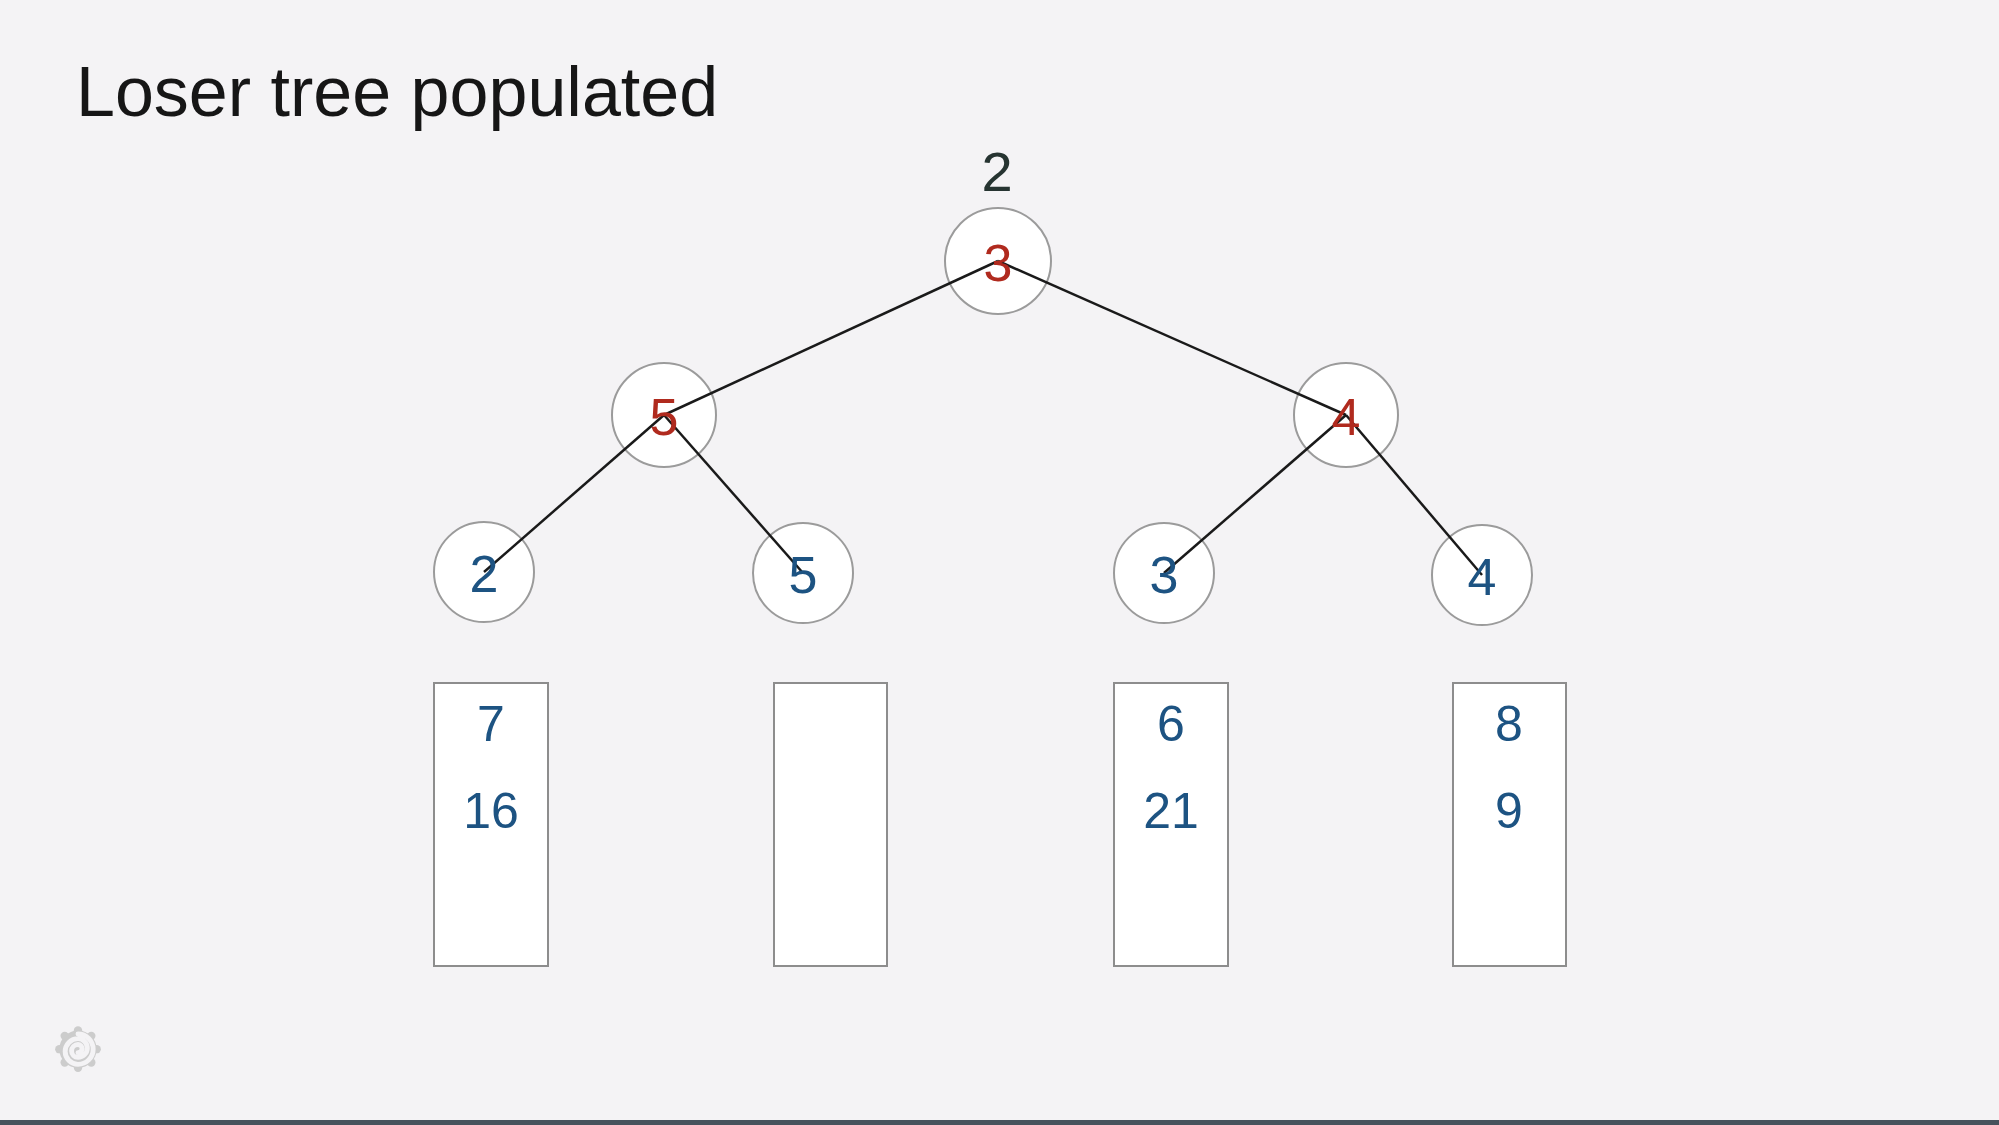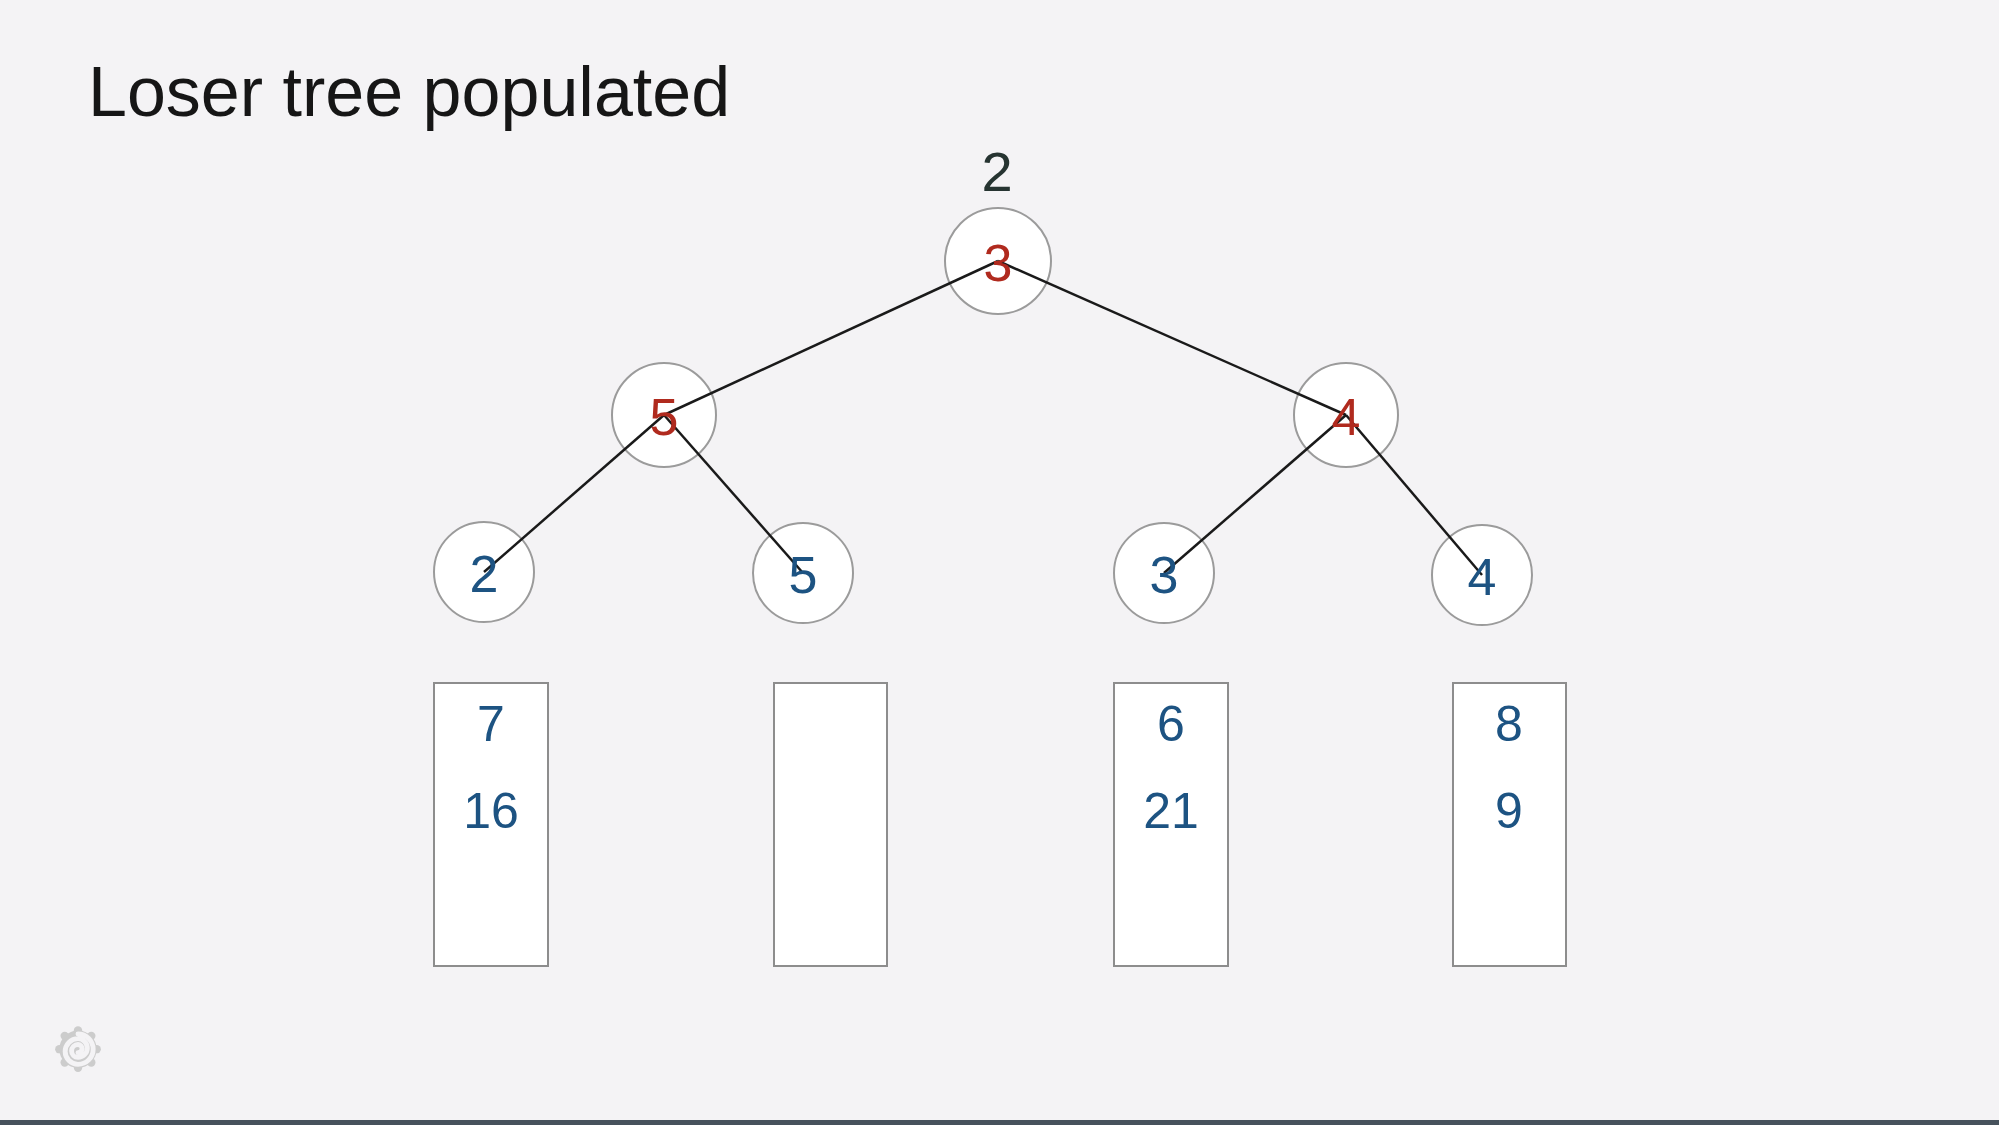--- a/index.html
+++ b/index.html
@@ -16,21 +16,21 @@
   }
   html,body{margin:0;padding:0;}
   body{
     width:1999px;height:1125px;
     background:var(--background);
     font-family:"Liberation Sans", sans-serif;
     overflow:hidden;
   }
   .stage{position:relative;width:1999px;height:1125px;}
   .slide-title{
-    position:absolute;left:88px;top:52px;margin:0;
+    position:absolute;left:76px;top:52px;margin:0;
     font-size:70px;font-weight:400;line-height:1.15;
     color:var(--title-text);letter-spacing:0px;
   }
   svg.diagram{position:absolute;left:0;top:0;}
   .buffer-box{fill:#ffffff;stroke:var(--box-border);stroke-width:2;}
   .node-circle{fill:#ffffff;stroke:var(--node-border);stroke-width:2;}
   .edge-line{stroke:var(--edge);stroke-width:2.5;}
   text{font-family:"Liberation Sans", sans-serif;}
   .node-value{font-size:52px;text-anchor:middle;}
   .node-value.loser{fill:var(--loser-value);}

